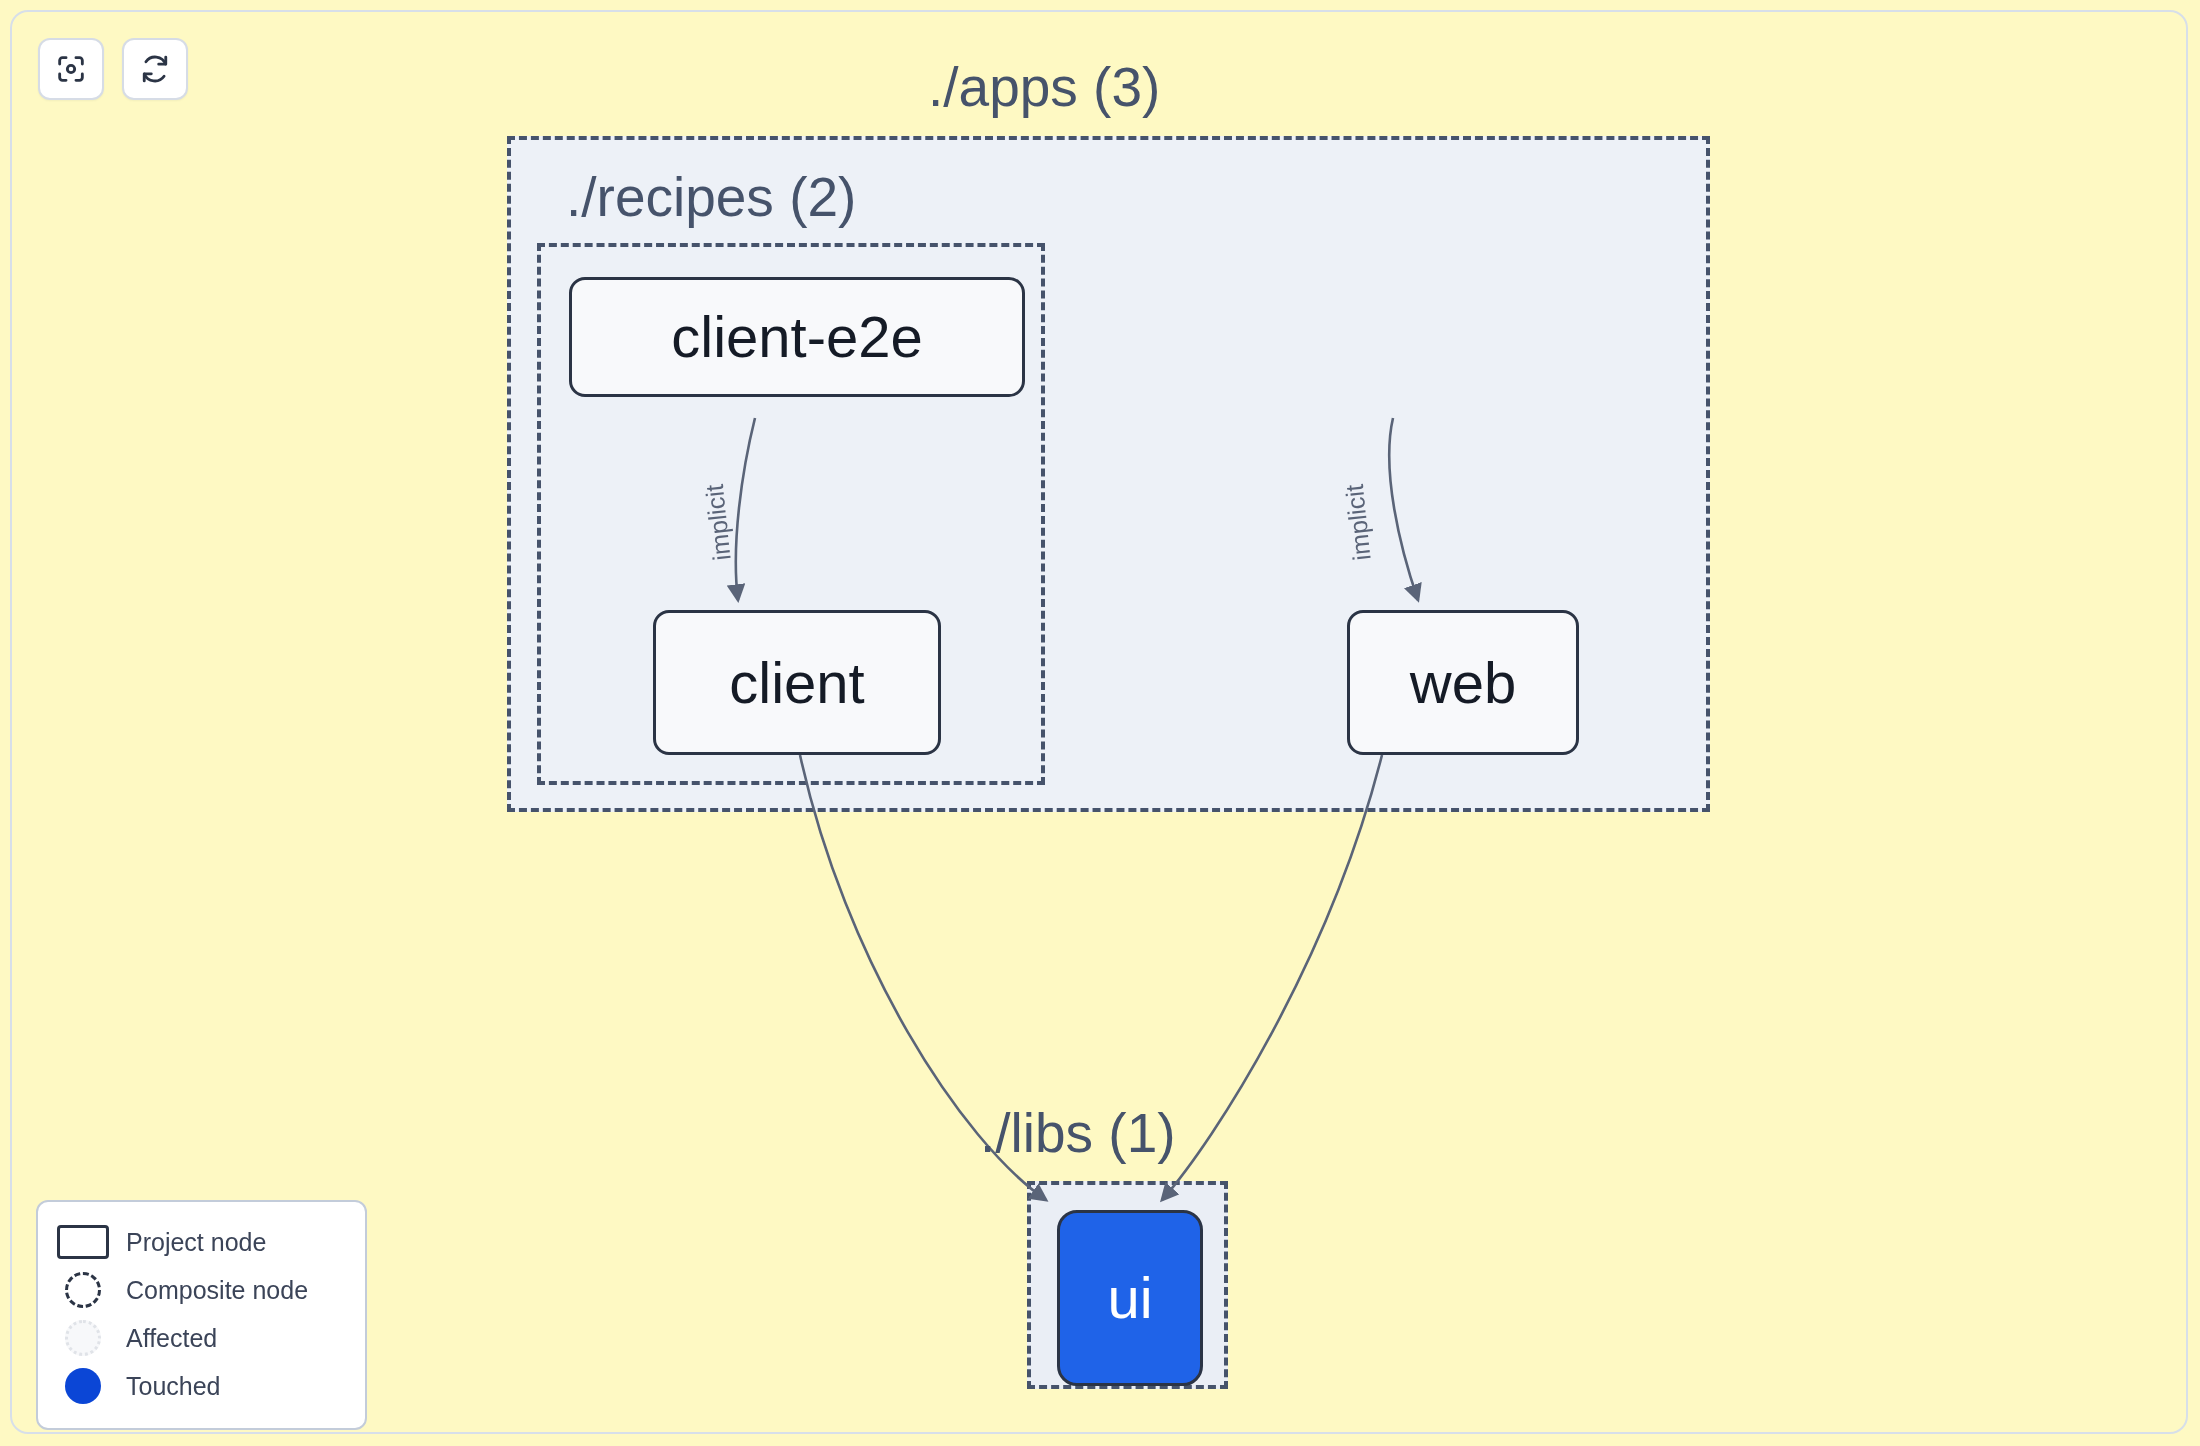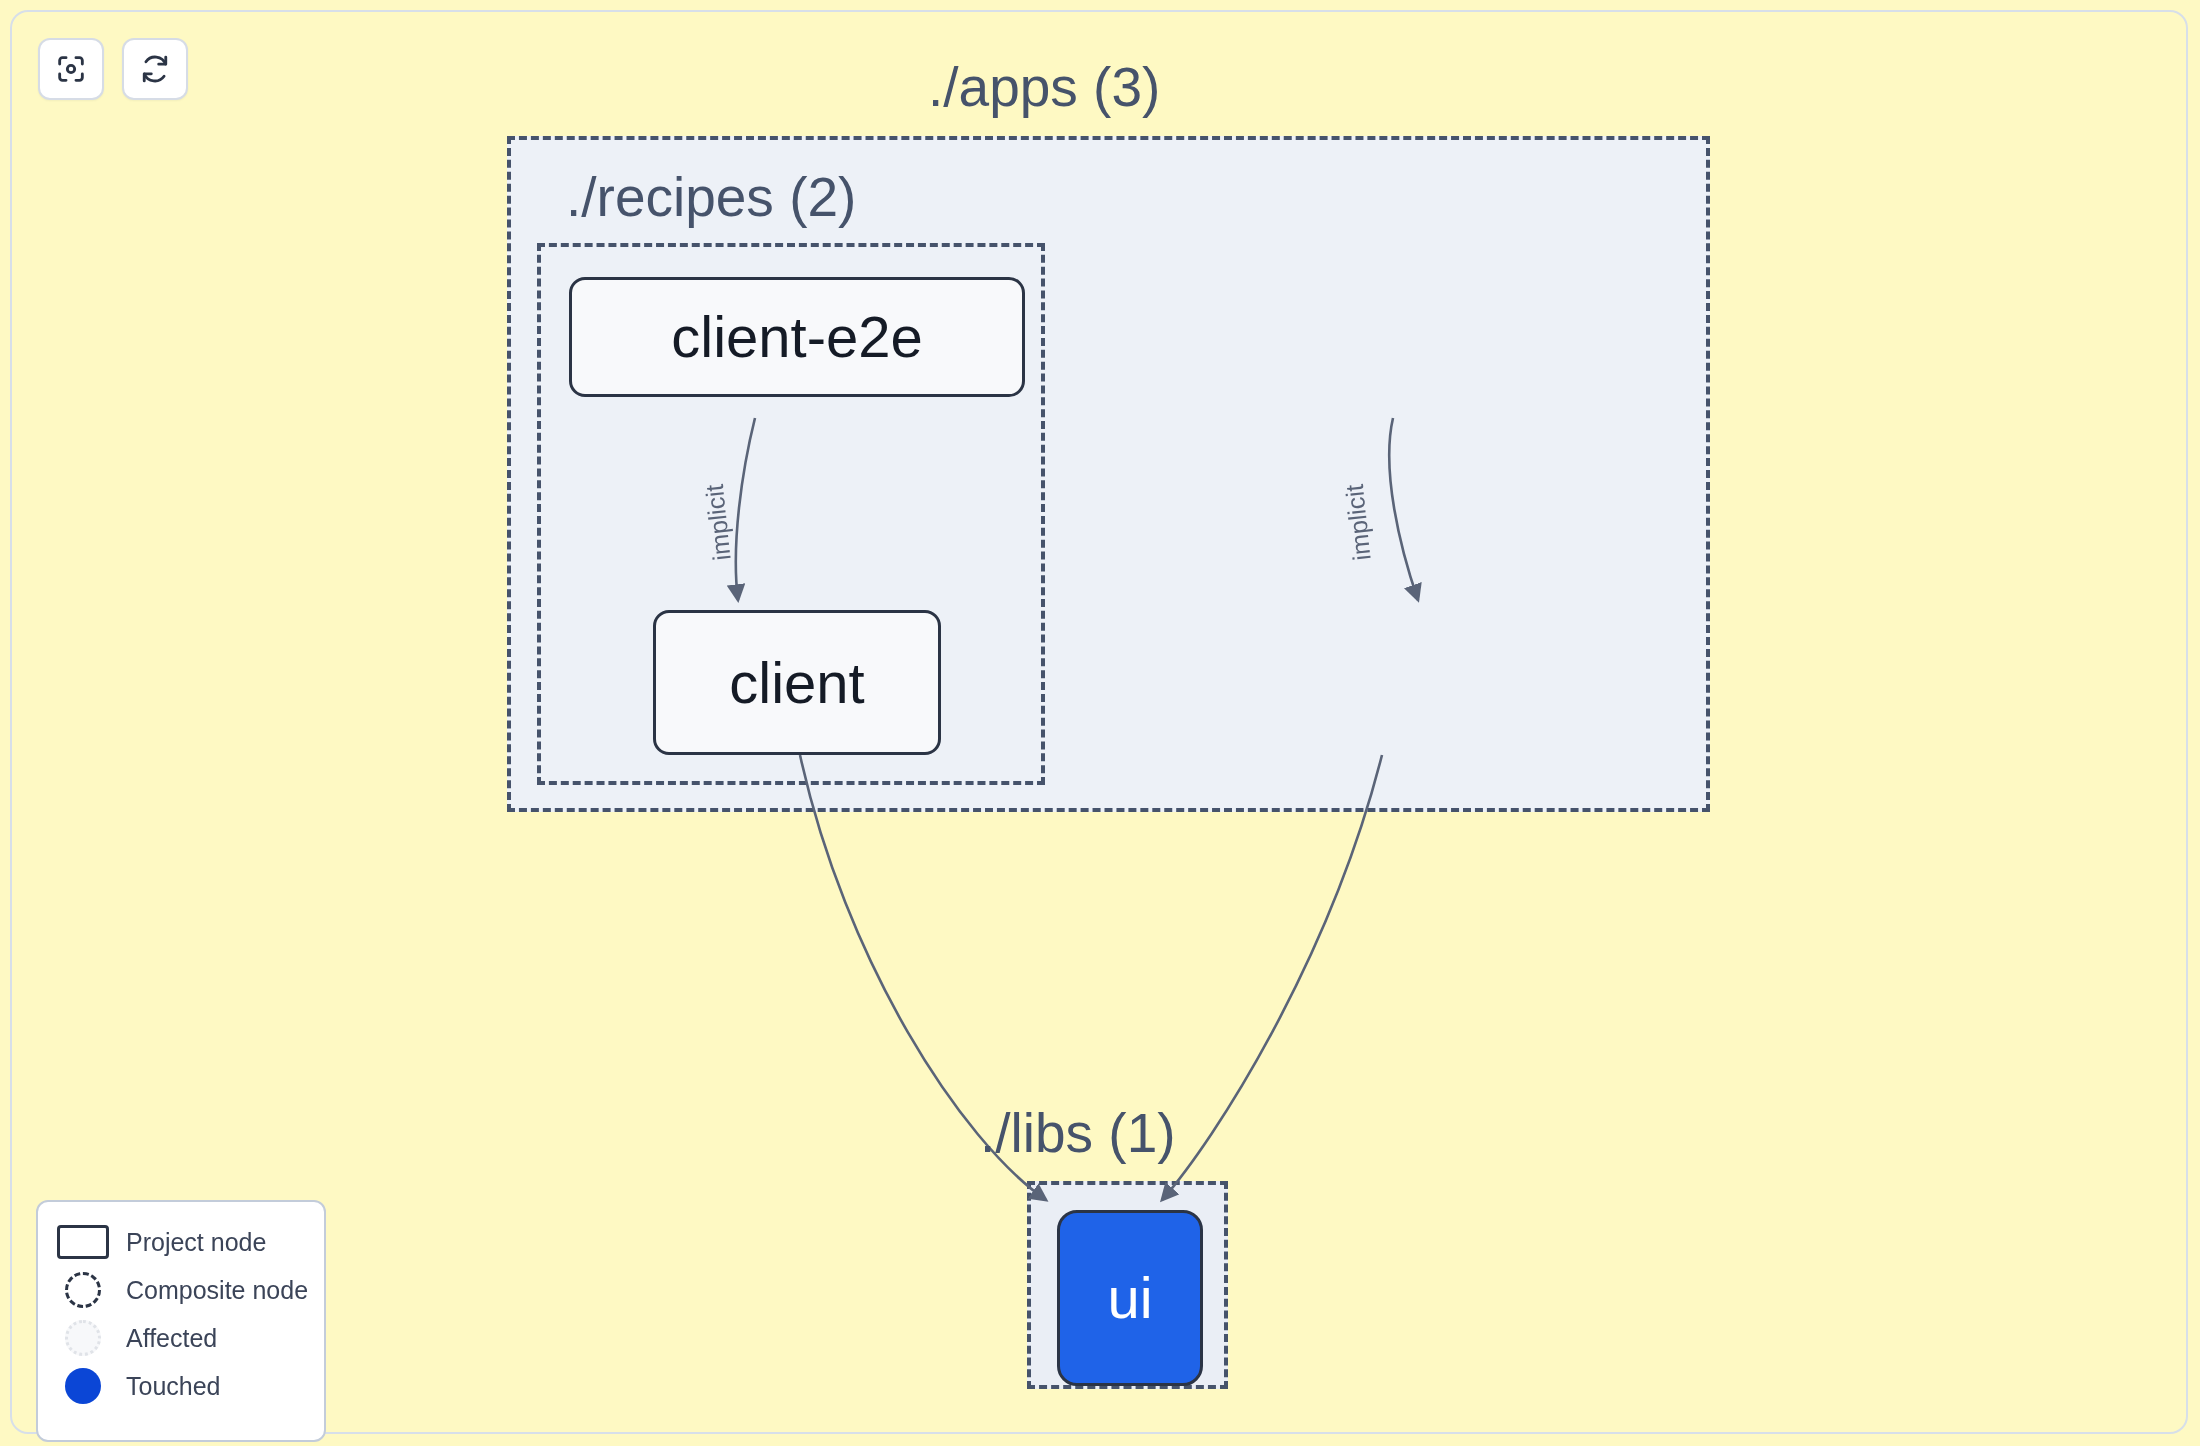--- a/index.html
+++ b/index.html
@@ -114,25 +114,25 @@
     white-space: nowrap;
     transform-origin: center center;
     z-index: 22;
   }
 
   
   .legend {
     position: absolute;
     left: 36px;
     top: 1200px;
-    width: 290px;
+    width: 331px;
     border: 2px solid #c3ccda;
     border-radius: 12px;
     background: #ffffff;
-    padding: 16px 18px 30px 18px;
+    padding: 16px 18px 18px 18px;
     box-sizing: border-box;
     z-index: 50;
   }
   .legend-row {
     display: flex;
     align-items: center;
     height: 48px;
     gap: 16px;
   }
   .legend-key {
@@ -234,20 +234,21 @@
     </svg>
 
     <div class="edge-label" style="left:680px; top:510px; transform: rotate(-96deg);">implicit</div>
     <div class="edge-label" style="left:1320px; top:510px; transform: rotate(-96deg);">implicit</div>
 
     <div class="node" style="left:569px; top:277px; width:456px; height:120px;">client-e2e</div>
 
     <div class="node" style="left:653px; top:610px; width:288px; height:145px;">client</div>
 
 
+    <div class="node" style="left:1347px; top:610px; width:232px; height:145px;">web</div>
 
     <div class="node touched" style="left:1057px; top:1210px; width:146px; height:176px; border-radius:20px;">ui</div>
   </div>
 
   <div class="legend">
     <div class="legend-row">
       <span class="legend-key">
         <span class="k-rect"></span>
       </span>
       <span class="legend-text">Project node</span>

